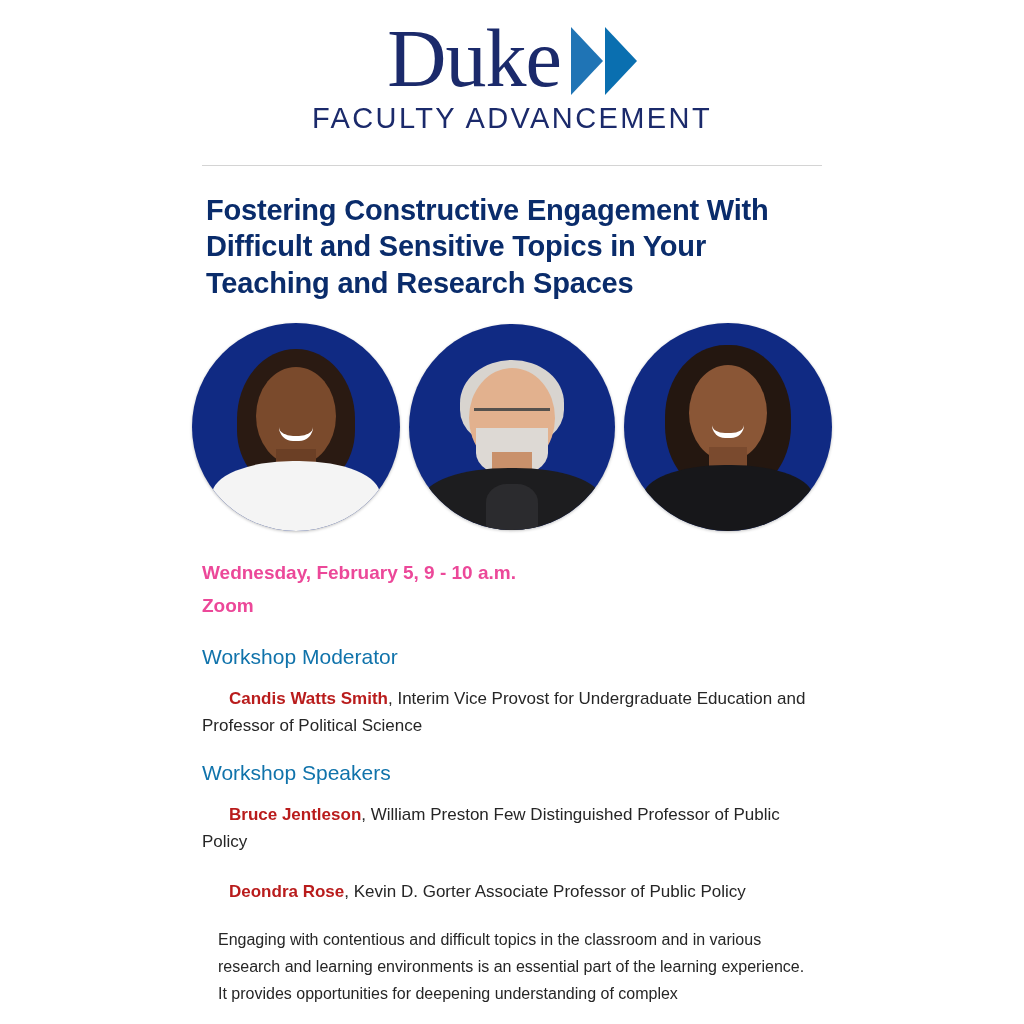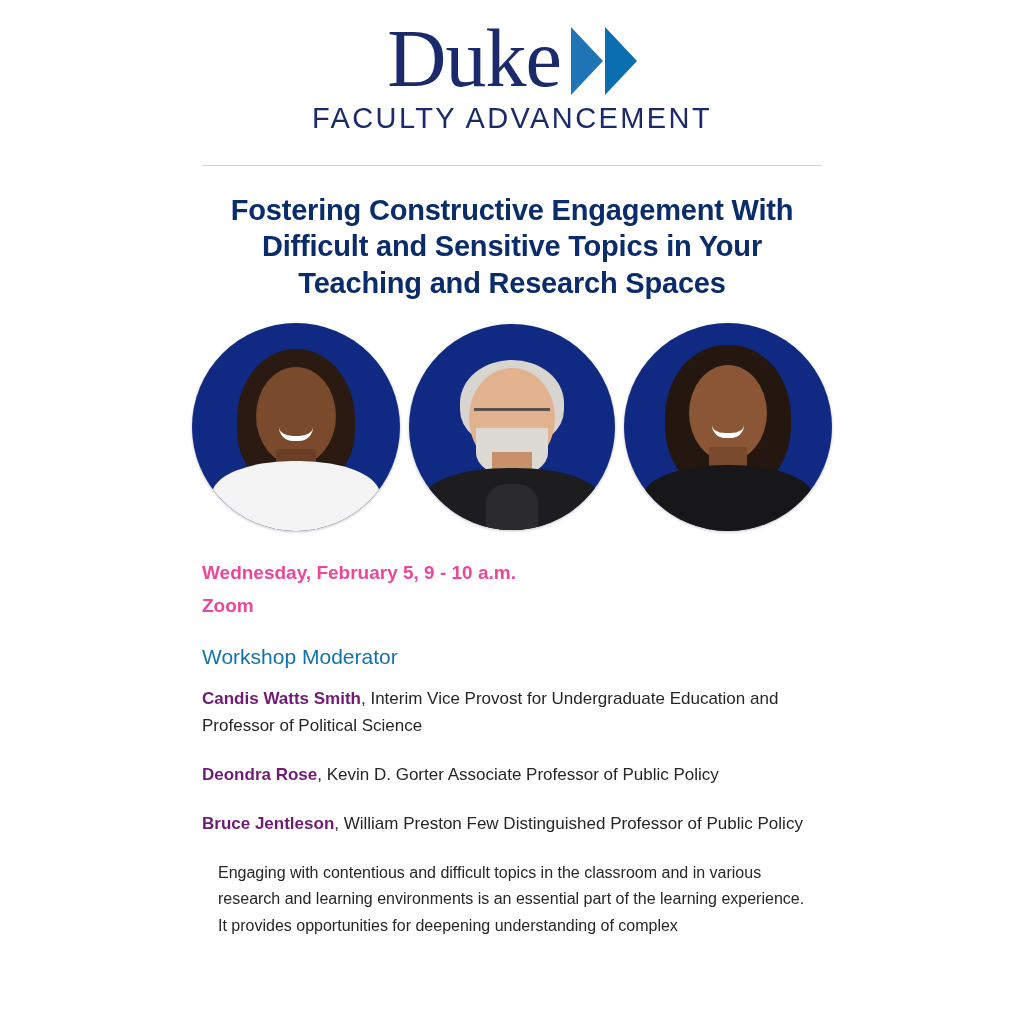--- a/index.html
+++ b/index.html
@@ -67,21 +67,20 @@
   }
 
   .divider {
     border: none;
     border-top: 1px solid #d4d4d4;
     margin: 30px 0 26px 0;
   }
 
   
   .title {
-    text-align: center;
     color: #0a2c6b;
     font-size: 29px;
     font-weight: bold;
     line-height: 1.26;
     letter-spacing: -0.2px;
     margin: 0 0 22px 0;
     padding: 0 4px;
   }
 
   
@@ -185,21 +184,21 @@
     font-size: 21px;
     font-weight: normal;
     margin: 0 0 16px 0;
   }
   .person-line {
     color: #262626;
     font-size: 17px;
     line-height: 1.6;
     margin: 0 0 22px 0;
   }
-  .person-line b { color: #701a75; }
+  .person-line b { color: #b91c1c; margin-left: 27px; }
   .para {
     color: #262626;
     font-size: 16px;
     line-height: 1.68;
     margin: 16px;
   }
 </style>
 </head>
 <body>
 
@@ -250,23 +249,24 @@
     <div class="when">
       <span>Wednesday, February 5, 9 - 10 a.m.</span>
       <span>Zoom</span>
     </div>
 
     <h2 class="section-head">Workshop Moderator</h2>
     <p class="person-line">
       <b>Candis Watts Smith</b><span>, Interim Vice Provost for Undergraduate Education and Professor of Political Science</span>
     </p>
 
+    <h2 class="section-head">Workshop Speakers</h2>
+    <p class="person-line">
+      <b>Bruce Jentleson</b><span>, William Preston Few Distinguished Professor of Public Policy</span>
+    </p>
     <p class="person-line">
       <b>Deondra Rose</b><span>, Kevin D. Gorter Associate Professor of Public Policy</span>
     </p>
-    <p class="person-line">
-      <b>Bruce Jentleson</b><span>, William Preston Few Distinguished Professor of Public Policy</span>
-    </p>
 
     <p class="para">Engaging with contentious and difficult topics in the classroom and in various research and learning environments is an essential part of the learning experience. It provides opportunities for deepening understanding of complex</p>
 
   </div>
 </div>
 
 </body></html>

